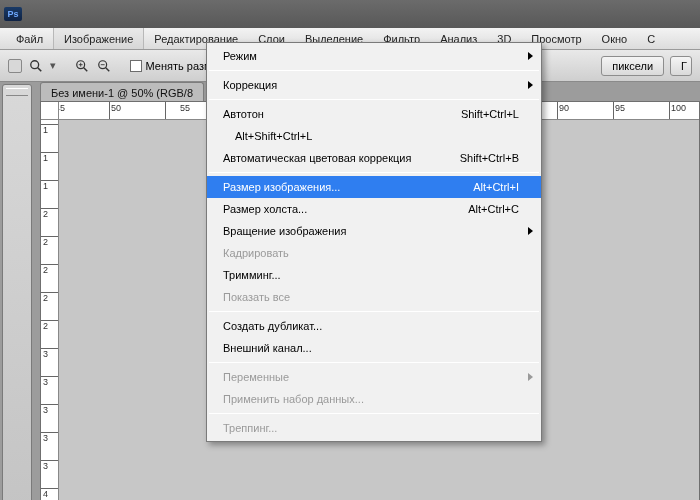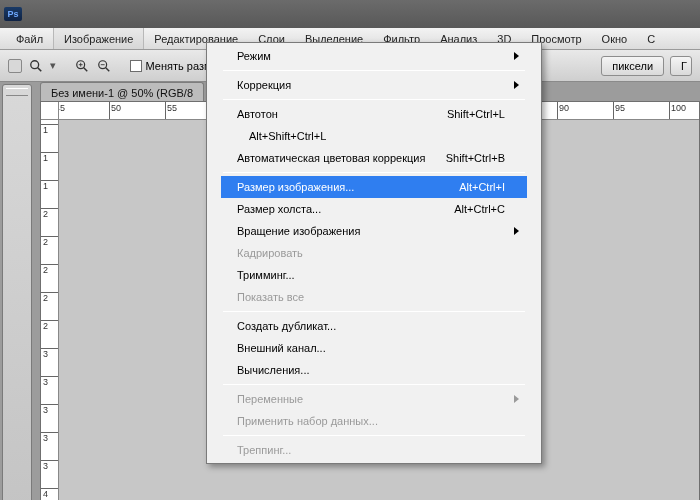--- a/index.html
+++ b/index.html
@@ -37,21 +37,21 @@
 .ruler-h { position: absolute; left: 18px; right: 0; top: 0; height: 18px; background: #fff; border-bottom: 1px solid #888; overflow: hidden; }
 .ruler-h .tick { position: absolute; top: 0; height: 18px; border-left: 1px solid #666; }
 .ruler-h .tlabel { position: absolute; top: 1px; font-size: 9px; color: #333; transform: translateX(2px); }
 .ruler-v { position: absolute; top: 18px; bottom: 0; left: 0; width: 18px; background: #fff; border-right: 1px solid #888; overflow: hidden; }
 .ruler-v .tick { position: absolute; left: 0; width: 18px; border-top: 1px solid #666; }
 .ruler-v .tlabel { position: absolute; left: 2px; font-size: 9px; color: #333; }
 .ruler-corner { position: absolute; left: 0; top: 0; width: 18px; height: 18px; background: #fff; border-right: 1px solid #888; border-bottom: 1px solid #888; }
 .canvas { position: absolute; left: 18px; top: 18px; right: 0; bottom: 0; background: #c7c7c7; }
 
 
-.dropdown { position: absolute; left: 206px; top: 42px; width: 336px; background: #f1f1f1; border: 1px solid #7a7a7a; box-shadow: 3px 3px 6px rgba(0,0,0,.35); padding: 2px 14px; z-index: 50; }
+.dropdown { position: absolute; left: 206px; top: 42px; width: 336px; background: #f1f1f1; border: 1px solid #7a7a7a; box-shadow: 3px 3px 6px rgba(0,0,0,.35); padding: 2px 0; z-index: 50; }
 .dropdown .row { height: 22px; display: flex; align-items: center; padding: 0 22px 0 16px; color: #000; position: relative; }
 .dropdown .row.disabled { color: #9a9a9a; }
 .dropdown .row.hl { background: #2f7ef0; color: #fff; }
 .dropdown .row .lab { flex: 1; }
 .dropdown .row .accel { margin-left: 12px; }
 .dropdown .sep { height: 1px; margin: 3px 2px; background: #c4c4c4; border-bottom: 1px solid #fff; }
 .dropdown .sub::after { content: ""; position: absolute; right: 8px; top: 50%; transform: translateY(-50%); border-left: 5px solid currentColor; border-top: 4px solid transparent; border-bottom: 4px solid transparent; }
 
 svg { display: block; }
 </style>
@@ -266,21 +266,21 @@
     <span>Без имени-1 @ 50% (RGB/8</span>
   </div>
 
   <div class="docarea">
     <div class="ruler-corner"></div>
     <div class="ruler-h" id="rulerh">
         <div class="tlabel" style="left: -6px;">45</div>
         <div class="tick" style="left: 50px;"></div>
         <div class="tlabel" style="left: 50px;">50</div>
         <div class="tick" style="left: 106px;"></div>
-        <div class="tlabel" style="left: 106px;">55</div>
+        <div class="tlabel" style="left: 106px; padding-left: 13px;">55</div>
         <div class="tick" style="left: 162px;"></div>
         <div class="tlabel" style="left: 162px;">60</div>
         <div class="tick" style="left: 218px;"></div>
         <div class="tlabel" style="left: 218px;">65</div>
         <div class="tick" style="left: 274px;"></div>
         <div class="tlabel" style="left: 274px;">70</div>
         <div class="tick" style="left: 330px;"></div>
         <div class="tlabel" style="left: 330px;">75</div>
         <div class="tick" style="left: 386px;"></div>
         <div class="tlabel" style="left: 386px;">80</div>
@@ -369,23 +369,20 @@
     <div class="row disabled">
       <span class="lab">Показать все</span>
     </div>
     <div class="sep"></div>
     <div class="row">
       <span class="lab">Создать дубликат...</span>
     </div>
     <div class="row">
       <span class="lab">Внешний канал...</span>
     </div>
-    <div class="row">
-      <span class="lab">Вычисления...</span>
-    </div>
     <div class="sep"></div>
     <div class="row disabled sub">
       <span class="lab">Переменные</span>
     </div>
     <div class="row disabled">
       <span class="lab">Применить набор данных...</span>
     </div>
     <div class="sep"></div>
     <div class="row disabled">
       <span class="lab">Треппинг...</span>

